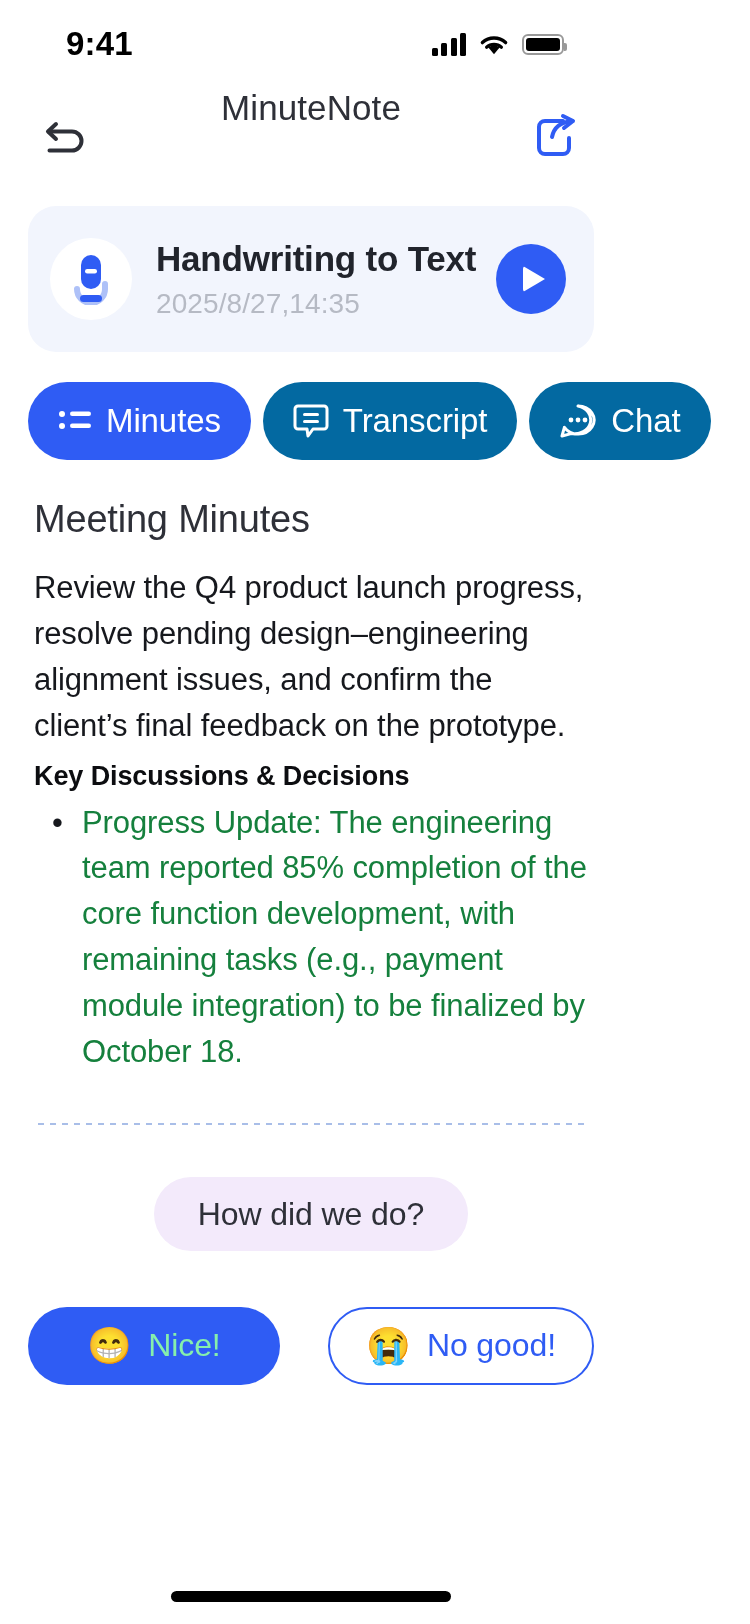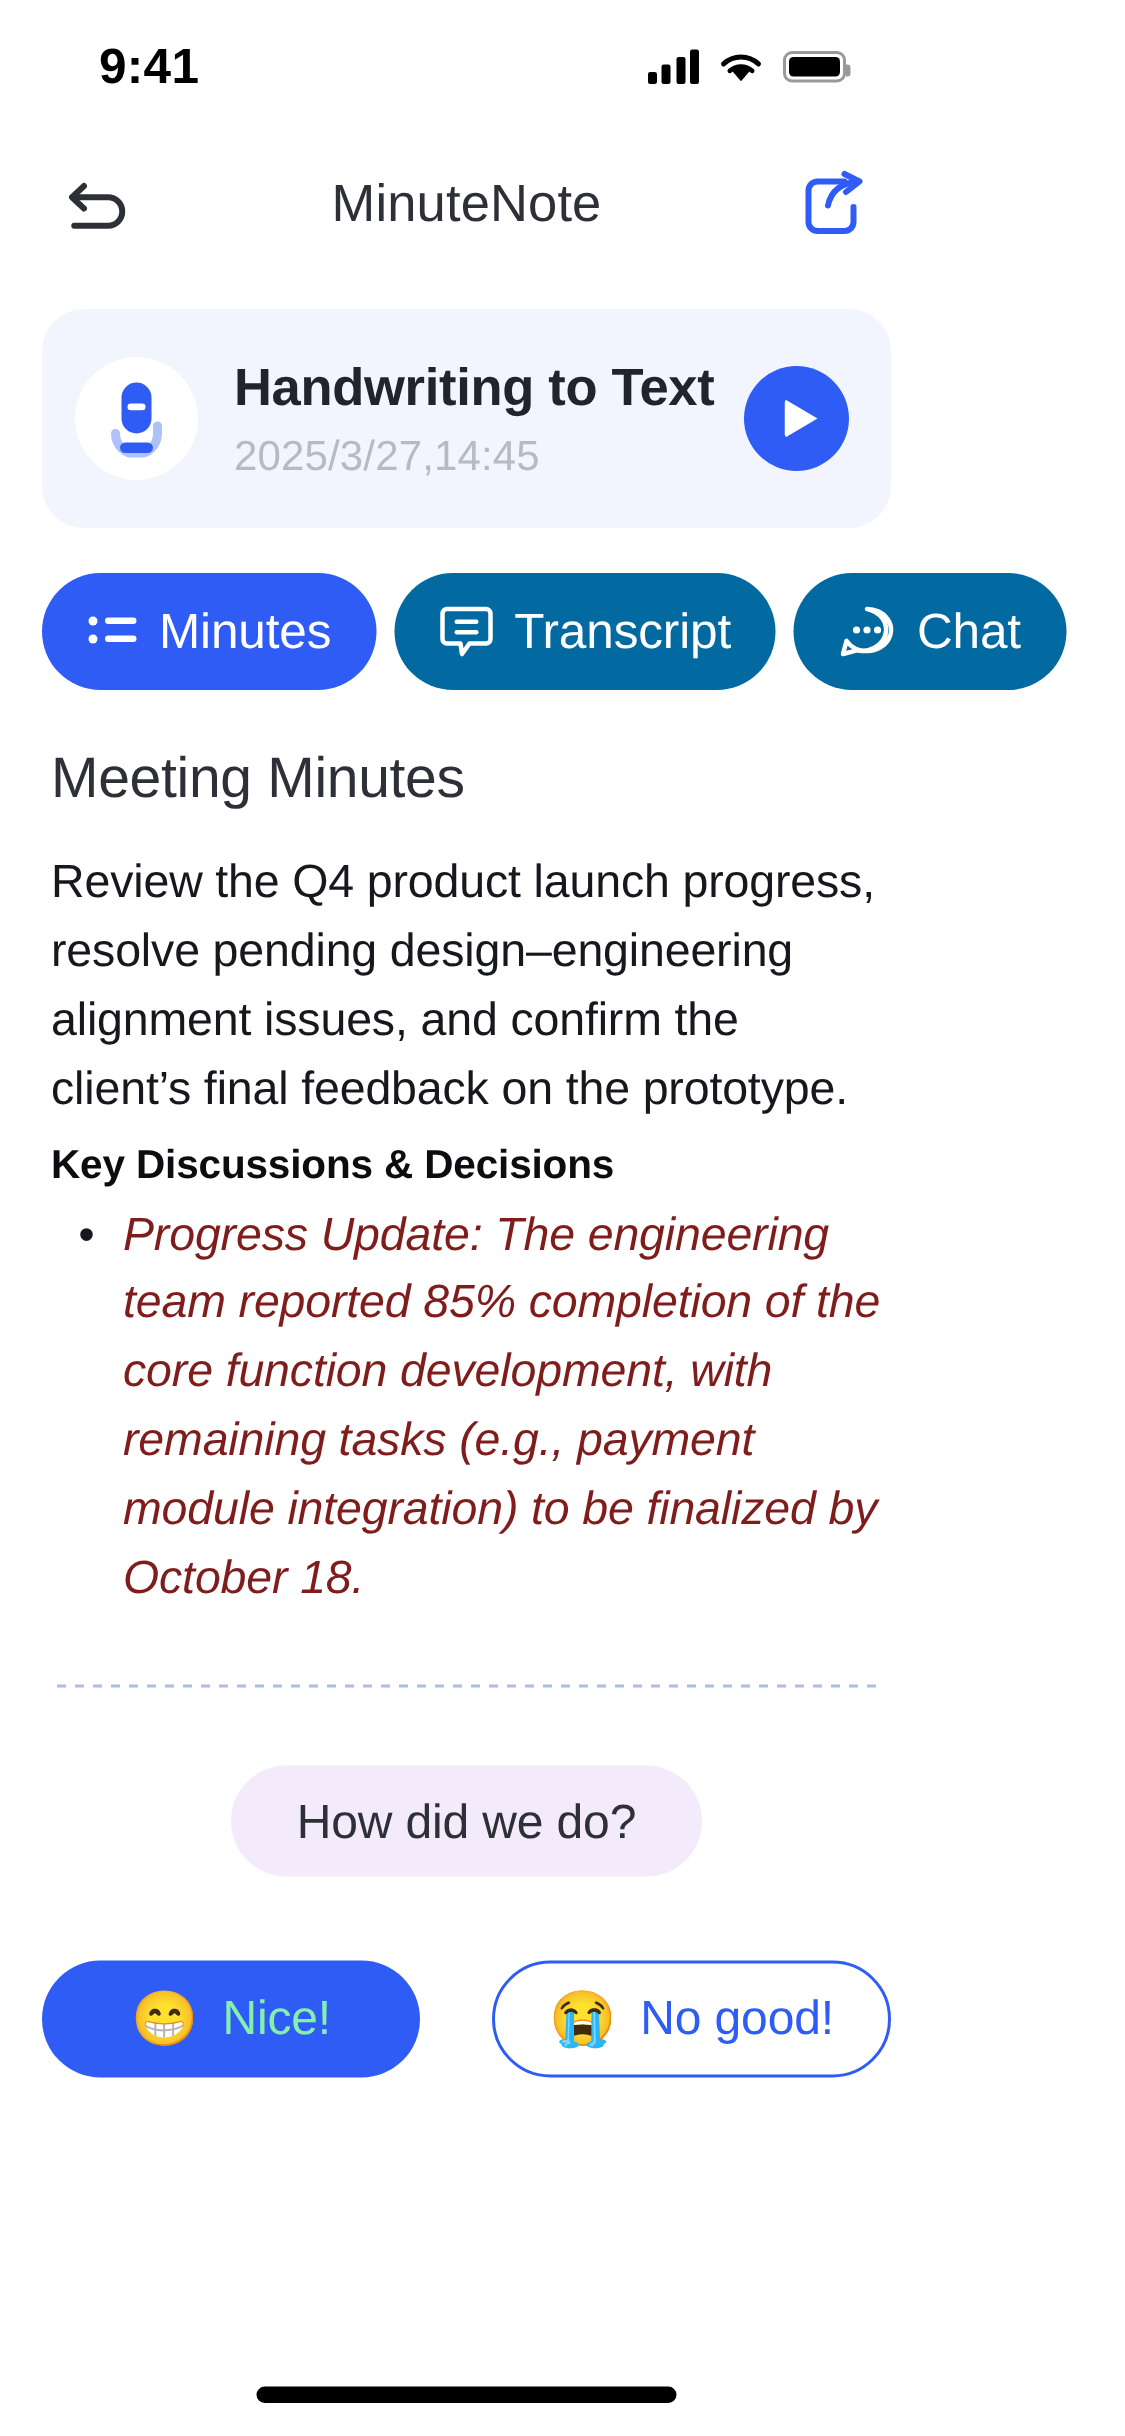--- a/index.html
+++ b/index.html
@@ -29,21 +29,21 @@
     border-radius:6px; padding:2px; position:relative;
   }
   .batt::after {
     content:""; position:absolute; right:-5px; top:7px; width:3px; height:8px;
     background:rgba(0,0,0,.4); border-radius:0 2px 2px 0;
   }
   .batt span { display:block; width:100%; height:100%; background:#000; border-radius:3px; }
 
   
   .navbar {
-    height:96px; display:flex; align-items:center;
+    height:96px; display:flex; 
     justify-content:space-between; padding:0 40px 0 42px;
   }
   .nav-title { font-size:35px; color:#2E3038; font-weight:400; letter-spacing:.1px; }
   .nav-btn { display:flex; align-items:center; justify-content:center; cursor:pointer; }
 
   
   .card {
     margin:22px 28px 0; height:146px; background:#F2F5FD;
     border-radius:28px; display:flex; align-items:center; padding:0 28px 0 22px;
   }
@@ -78,22 +78,22 @@
   
   .body { padding:38px 34px 0; }
   .h1 { font-size:38px; color:#2E3038; font-weight:400; letter-spacing:-.2px; }
   .para {
     font-size:31px; color:#16181D; line-height:1.48;
     margin-top:24px; letter-spacing:-.1px;
   }
   .h2 { font-size:27px; color:#0C0D10; font-weight:700; margin-top:12px; letter-spacing:-.1px; }
   ul.bullets { margin-top:8px; padding-left:48px; list-style:none; }
   ul.bullets li {
-    font-size:31px; color:#7f1d1d; line-height:1.48;
-    position:relative; letter-spacing:-.1px;font-style:italic;
+    font-size:31px; color:#15803d; line-height:1.48;
+    position:relative; letter-spacing:-.1px;
   }
   ul.bullets li::before {
     content:"•"; position:absolute; left:-30px; top:0; font-size:31px; color:#16181D;
   }
 
   
   .divider {
     margin:48px 38px 0; height:2px;
     background-image:linear-gradient(to right,#A9BEE8 0 6px, transparent 6px 12px);
     background-size:12px 2px; background-repeat:repeat-x;
@@ -172,21 +172,21 @@
     <div class="mic-circle">
       <svg width="46" height="52" viewBox="0 0 46 52">
         <path d="M9 36 a14 14 0 0 0 28 0 v-5" stroke="#AEC1F8" stroke-width="6" fill="none" stroke-linecap="round"></path>
         <rect x="13" y="2" width="20" height="34" rx="10" fill="#2F5CF4"></rect>
         <rect x="17" y="16" width="12" height="4.5" rx="2.2" fill="#fff"></rect>
         <rect x="12" y="42" width="22" height="7" rx="3.5" fill="#2F5CF4"></rect>
       </svg>
     </div>
     <div class="card-text">
       <div class="card-title">Handwriting to Text</div>
-      <div class="card-date">2025/3/27,14:45</div>
+      <div class="card-date">2025/8/27,14:35</div>
     </div>
     <div class="play-btn">
       <span class="play-tri"></span>
     </div>
   </div>
 
   <div class="tabs">
 
     <div class="tab active">
       <span class="tab-ico">

